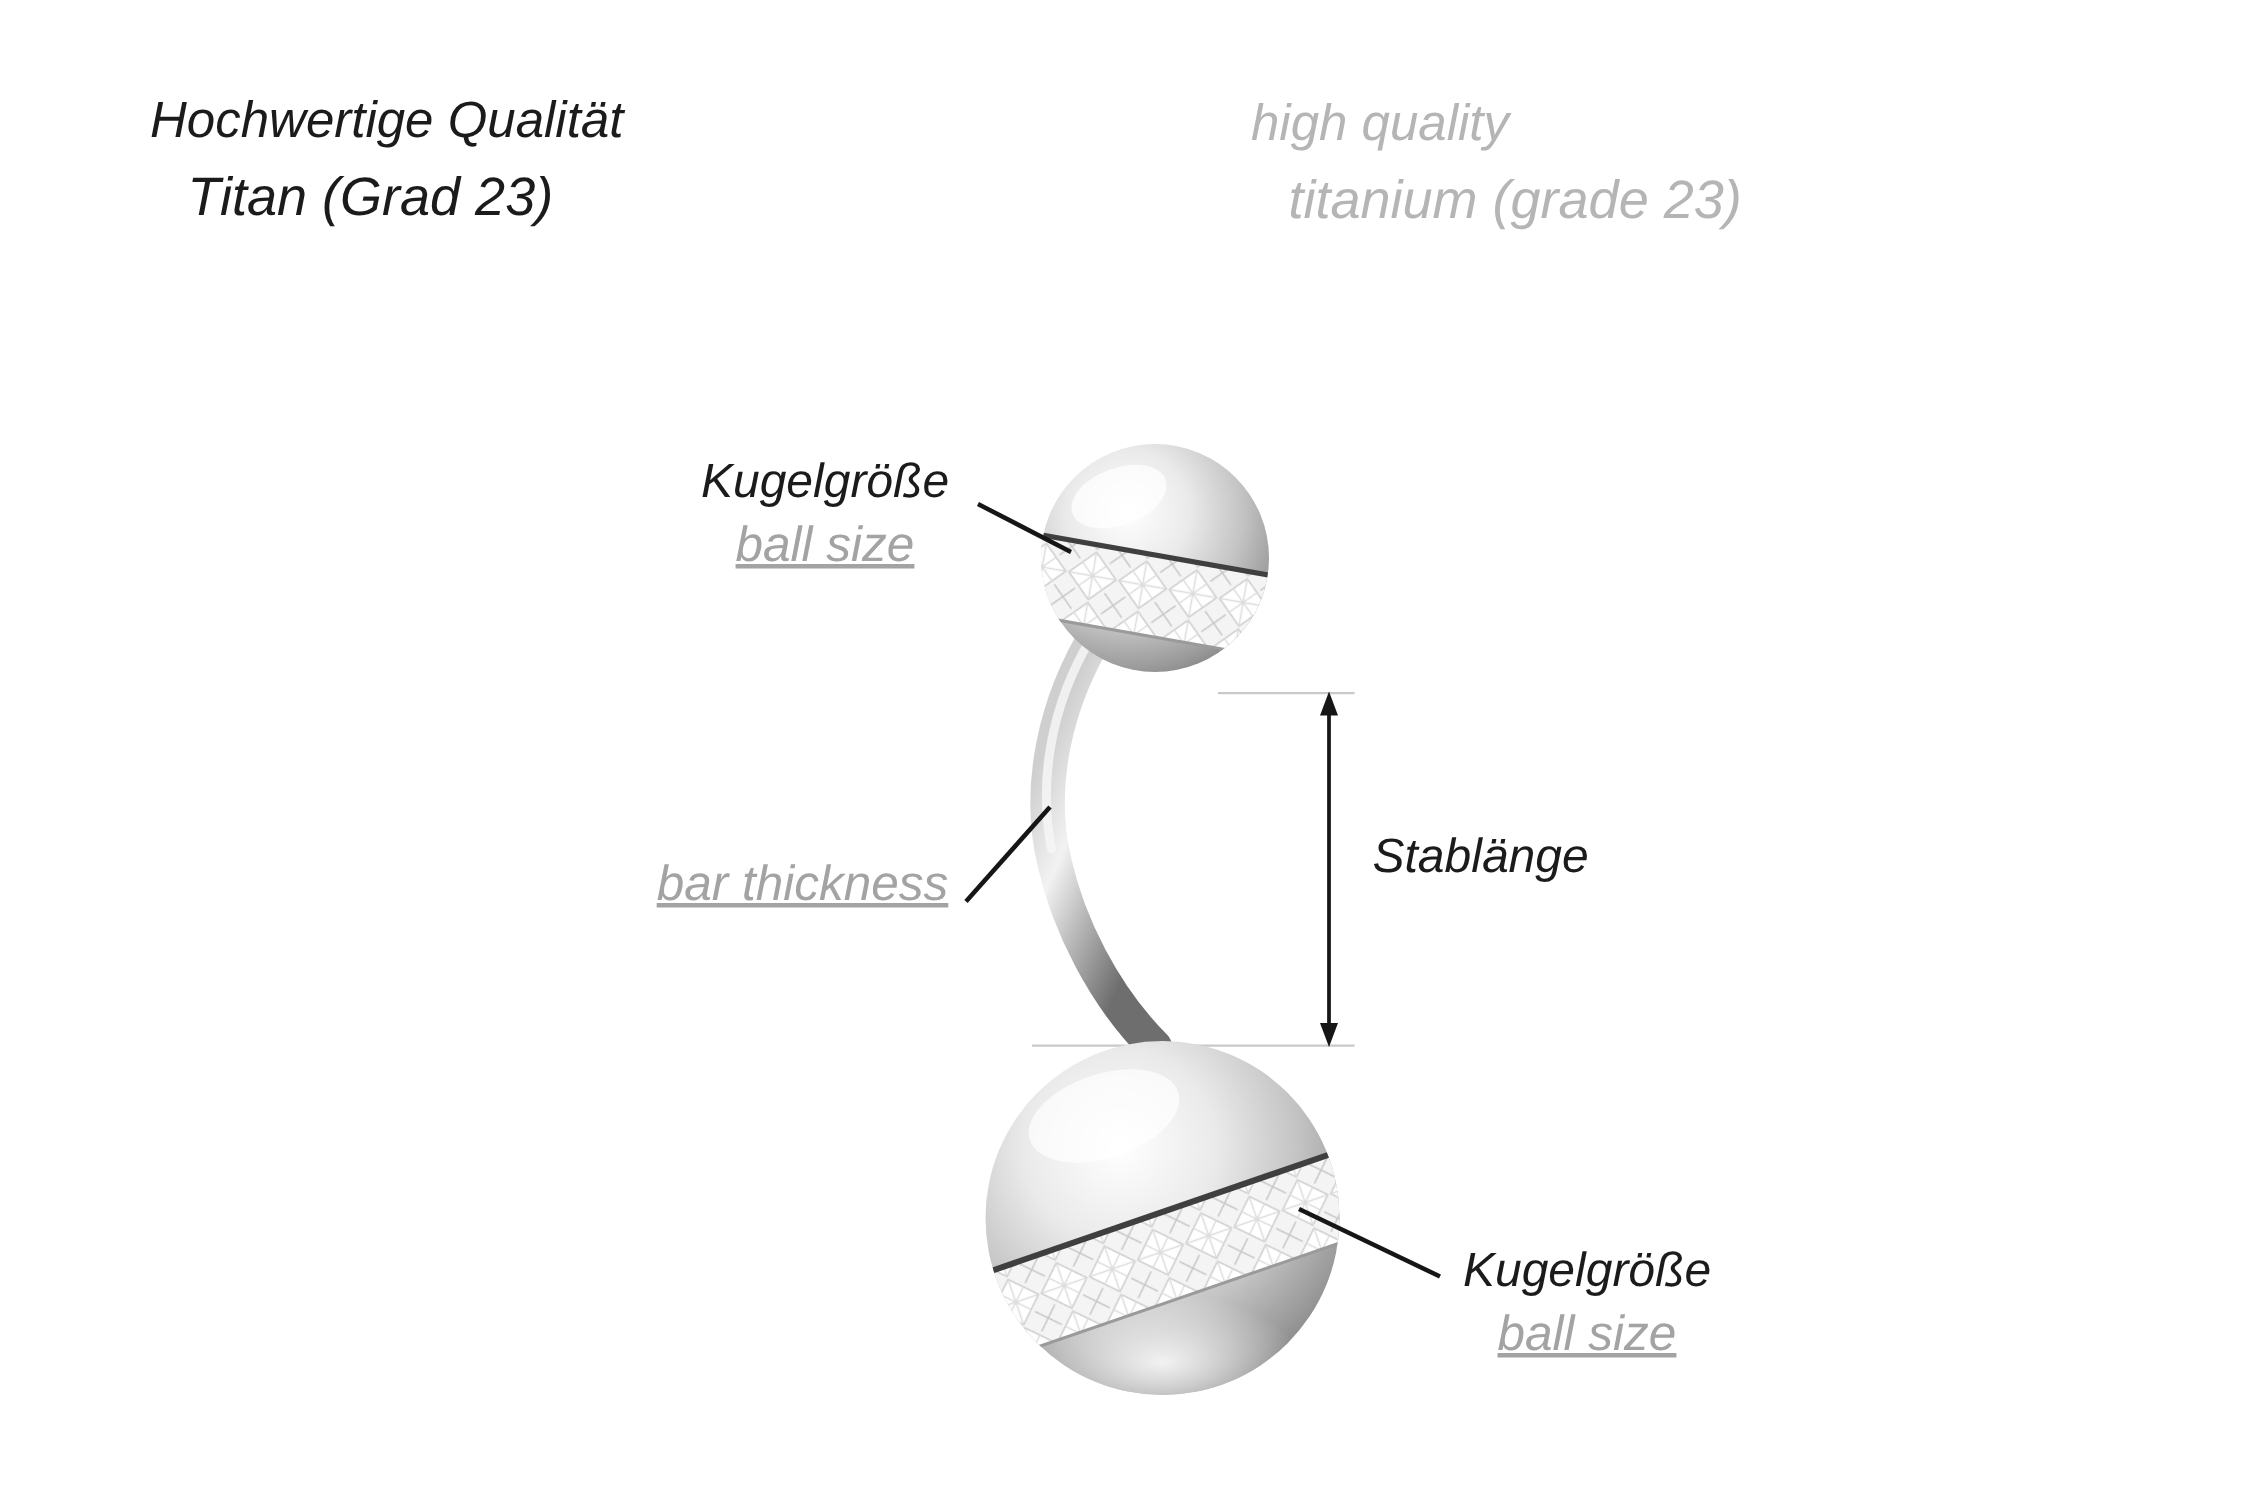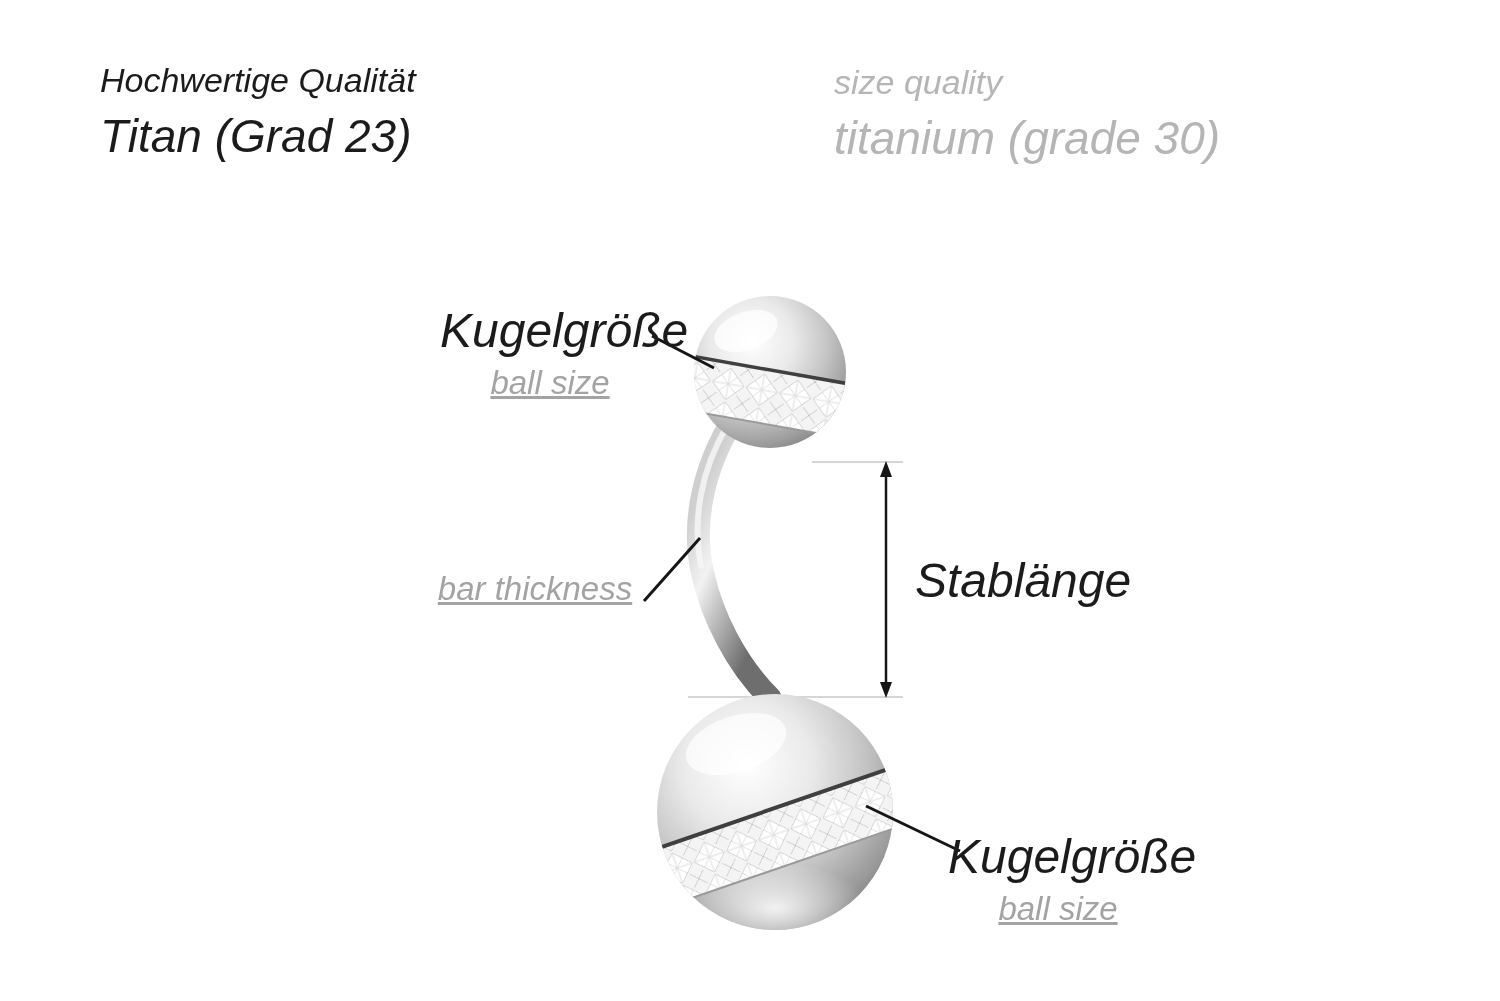--- a/index.html
+++ b/index.html
@@ -14,23 +14,23 @@
   }
   .art {
     position: absolute;
     left: 0; top: 0;
   }
   .txt { position: absolute; white-space: nowrap; }
   .dark  { color: #1b1b1b; }
   .gray-hdr { color: #b5b5b5; }
   .gray-ann { color: #a3a3a3; }
   .hdr-line1 { font-size: 34px; line-height: 1.2; }
-  .hdr-line2 { font-size: 46px; line-height: 1.2; margin-top: 8px; }
+  .hdr-line2 { font-size: 36px; line-height: 1.2; margin-top: 8px; margin-left: 25px; }
   .ann { text-align: center; }
-  .ann .de { font-size: 48px; line-height: 1.3; }
+  .ann .de { font-size: 32px; line-height: 1.3; }
   .ann .en { font-size: 33px; line-height: 1.3; text-decoration: underline; }
   .ann-left { text-align: right; }
 
   #header-de { left: 100px; top: 60px; }
   #header-en { left: 834px; top: 62px; }
   #ann-ball-top { left: 440px; top: 300px; width: 220px; }
   #ann-bar-thickness { left: 420px; top: 568px; width: 230px; }
   #ann-bar-length { left: 915px; top: 550px; }
   #ann-ball-bottom { left: 948px; top: 826px; width: 220px; }
 </style>
@@ -119,22 +119,22 @@
       <line x1="866" y1="806" x2="960" y2="851" stroke="#161616" stroke-width="3"></line>
     </g>
   </svg>
 
   <div id="header-de" class="txt">
     <div class="hdr-line1 dark">Hochwertige Qualität</div>
     <div class="hdr-line2 dark">Titan (Grad 23)</div>
   </div>
 
   <div id="header-en" class="txt gray-hdr">
-    <div class="hdr-line1">size quality</div>
-    <div class="hdr-line2">titanium (grade 30)</div>
+    <div class="hdr-line1">high quality</div>
+    <div class="hdr-line2">titanium (grade 23)</div>
   </div>
 
   <div id="ann-ball-top" class="txt ann">
     <div class="de dark">Kugelgröße</div>
     <div class="en gray-ann">ball size</div>
   </div>
 
   <div id="ann-bar-thickness" class="txt ann">
     <div class="en gray-ann">bar thickness</div>
   </div>

